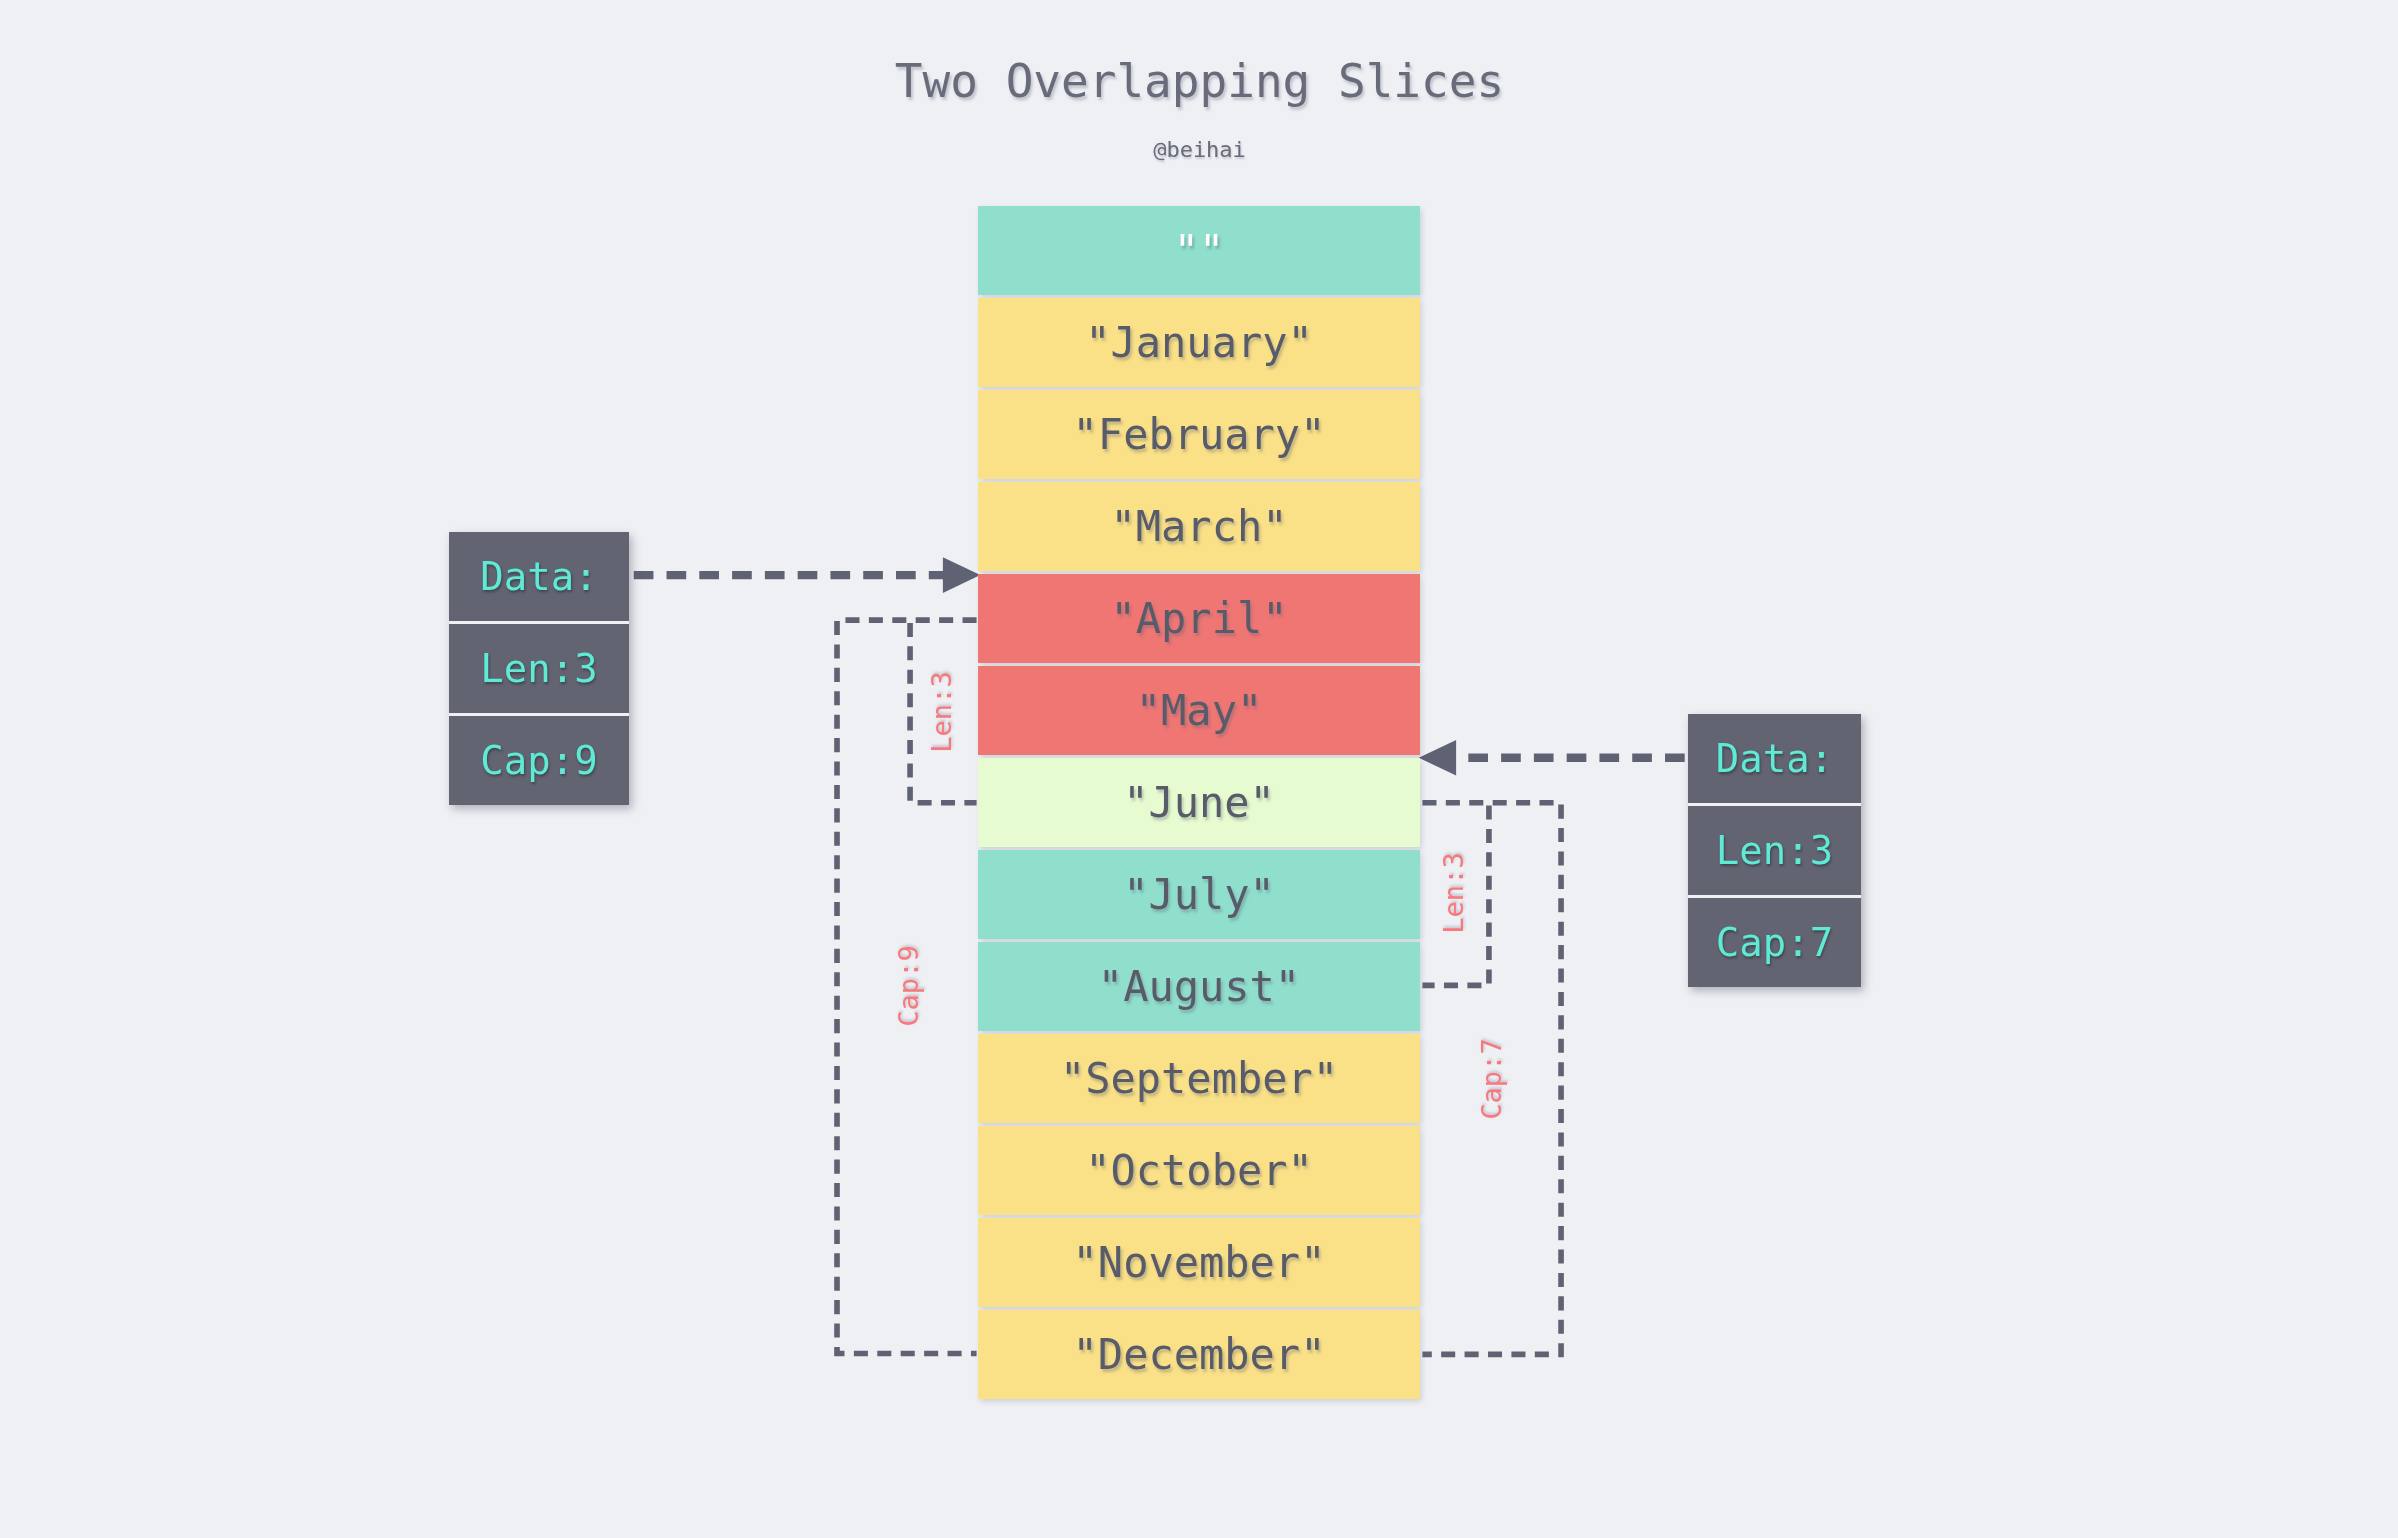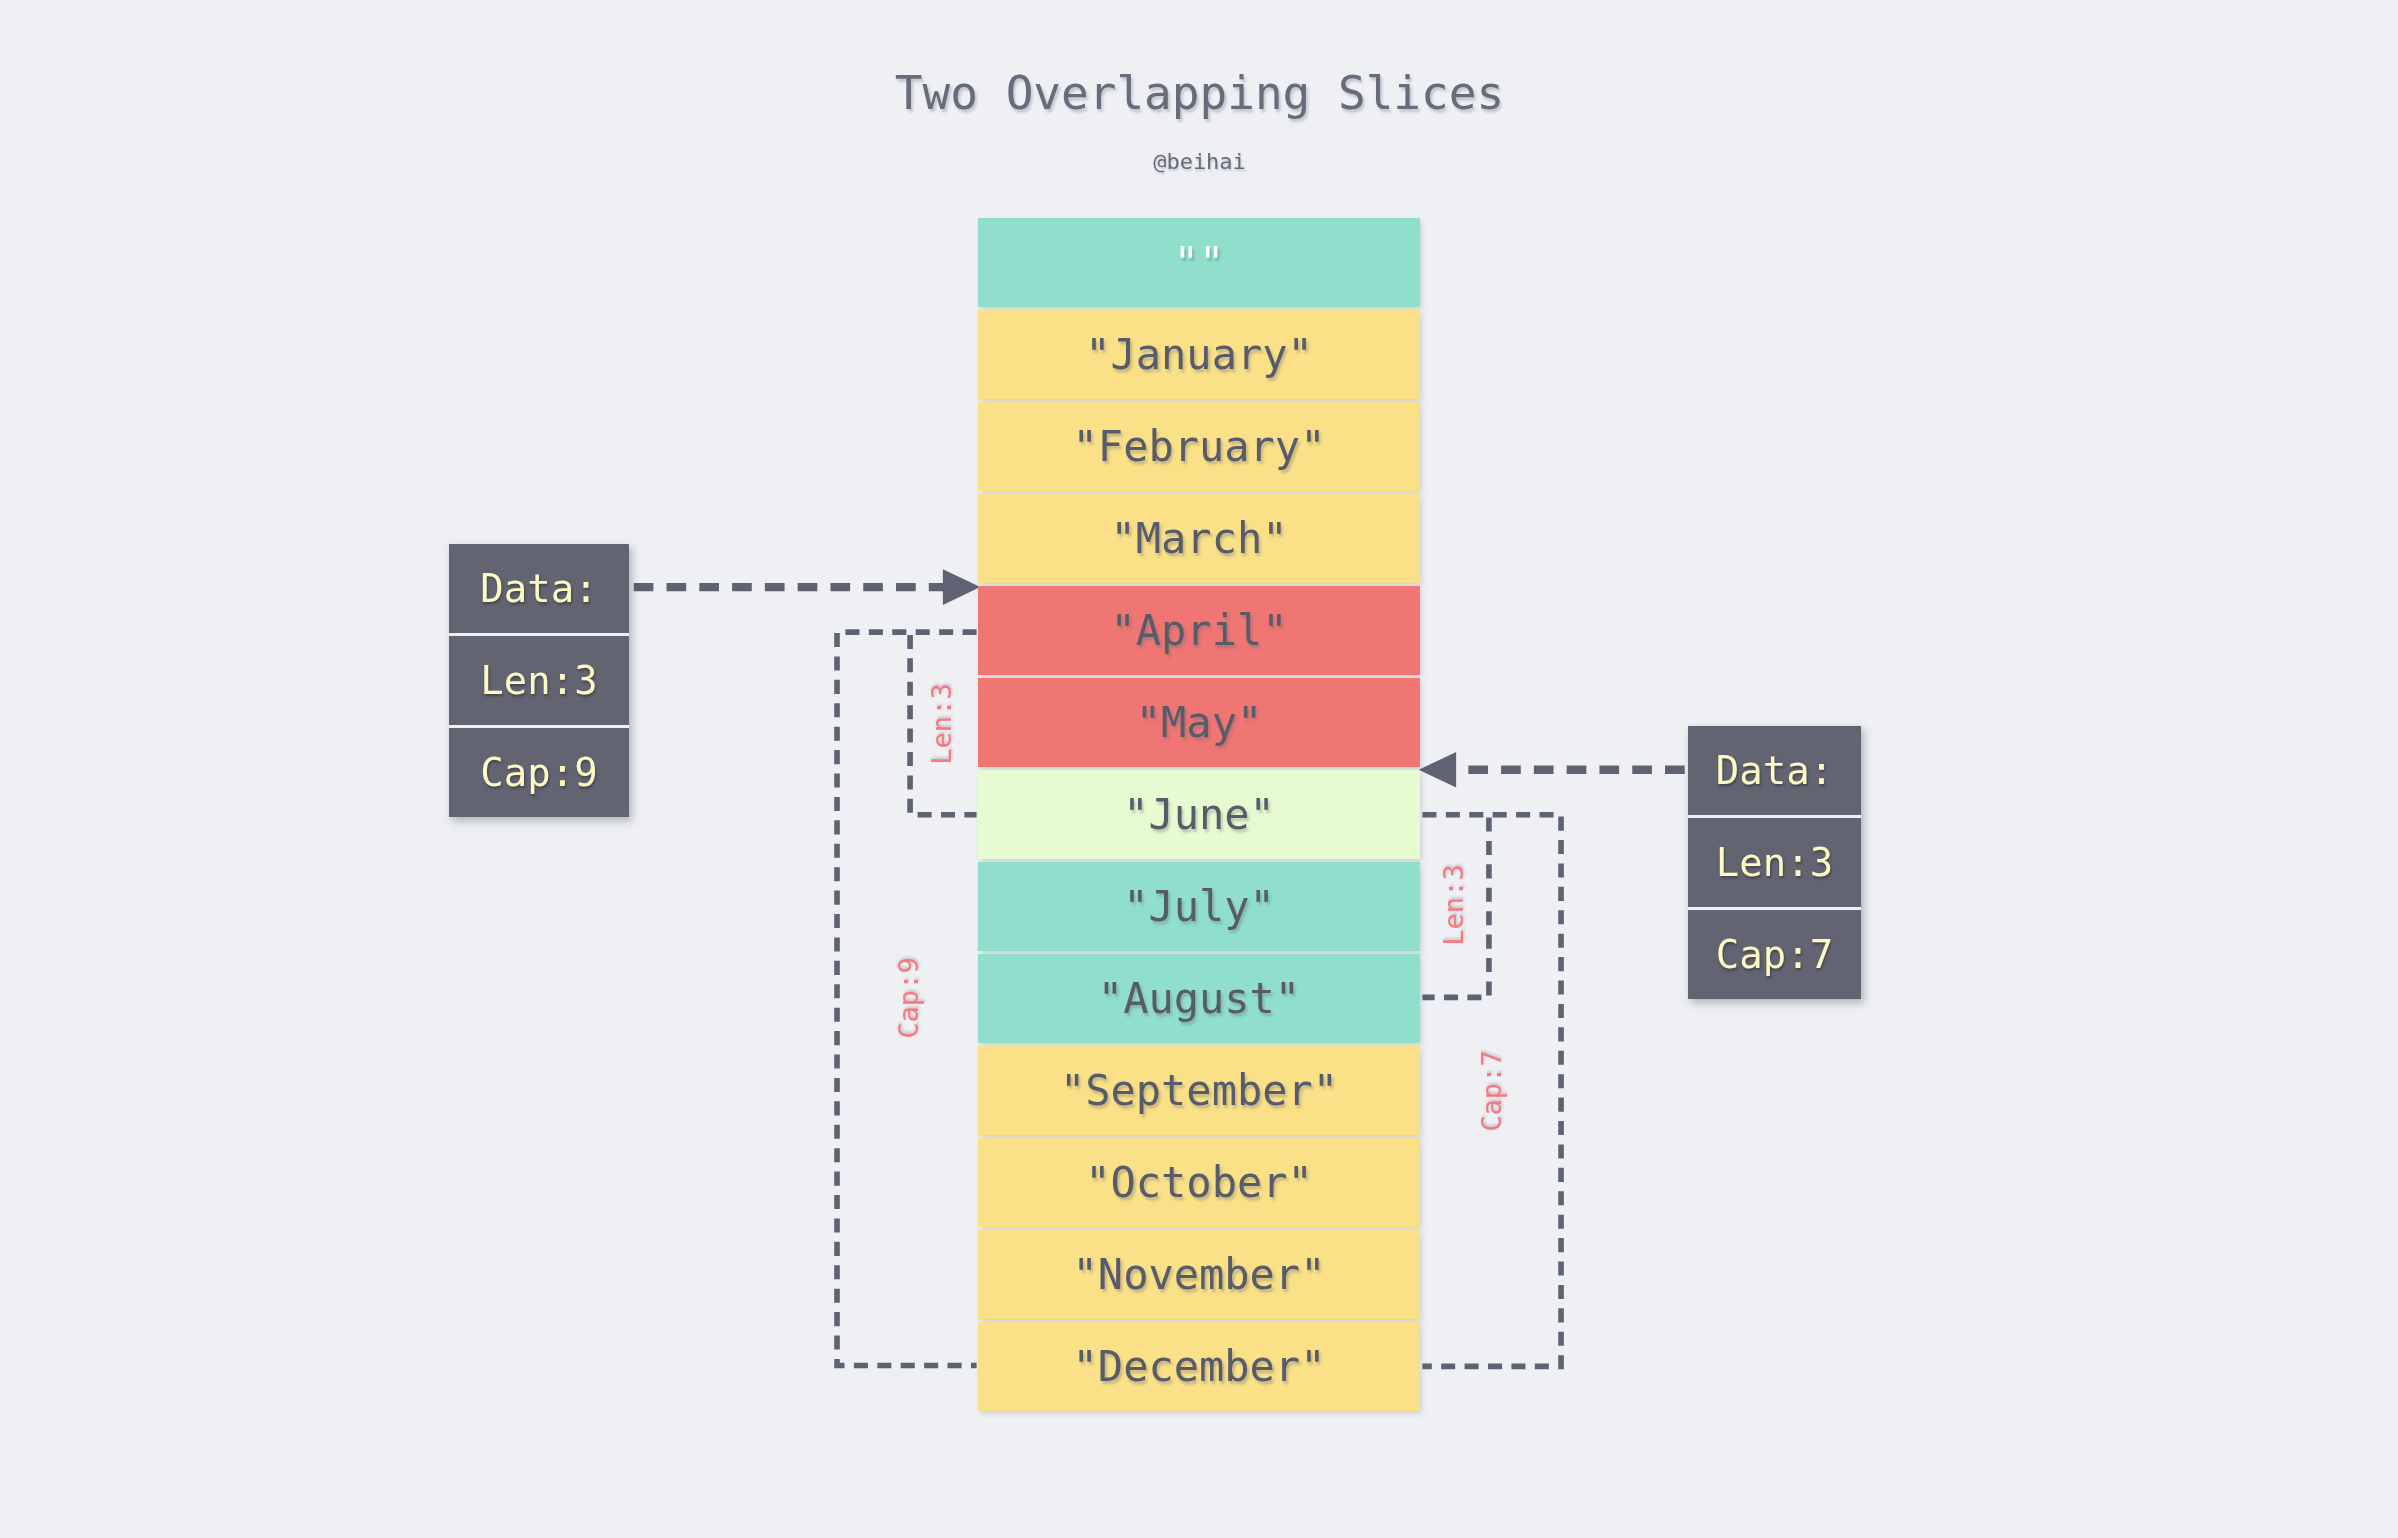--- a/index.html
+++ b/index.html
@@ -3,21 +3,21 @@
 <meta charset="utf-8">
 <style>
   html,body{margin:0;padding:0;}
   body{
     width:2399px;height:1538px;
     background:#eef0f4;
     font-family:"DejaVu Sans Mono", monospace;
     position:relative;
     overflow:hidden;
   }
-  .canvas{position:absolute;inset:0;margin-top:12px;}
+  .canvas{position:absolute;inset:0;}
 
   
   .title{
     position:absolute;left:0;top:54px;width:100%;
     text-align:center;
     font-size:46px;color:#686b7a;
     text-shadow:1.9px 2.8px 2.8px rgba(110,115,130,0.35);
     white-space:pre;
   }
   .subtitle{
@@ -54,21 +54,21 @@
   
   .ptr{
     position:absolute;
     display:flex;flex-direction:column;
     box-shadow:2.8px 3.7px 8.4px rgba(60,63,80,0.35);
   }
   .ptr-row{
     height:89px;
     display:flex;align-items:center;justify-content:center;
     background:#626472;
-    color:#fef9c3;font-size:39px;
+    color:#5eead4;font-size:39px;
     text-shadow:0.9px 1.9px 2.8px rgba(0,0,0,0.35);
   }
   .ptr-row + .ptr-row{margin-top:2.8px;}
   .ptr-left{left:449px;top:532px;width:180px;}
   .ptr-right{left:1688px;top:714px;width:173px;}
 
   
   .rot-label{
     position:absolute;
     font-size:27px;color:#f8787e;

